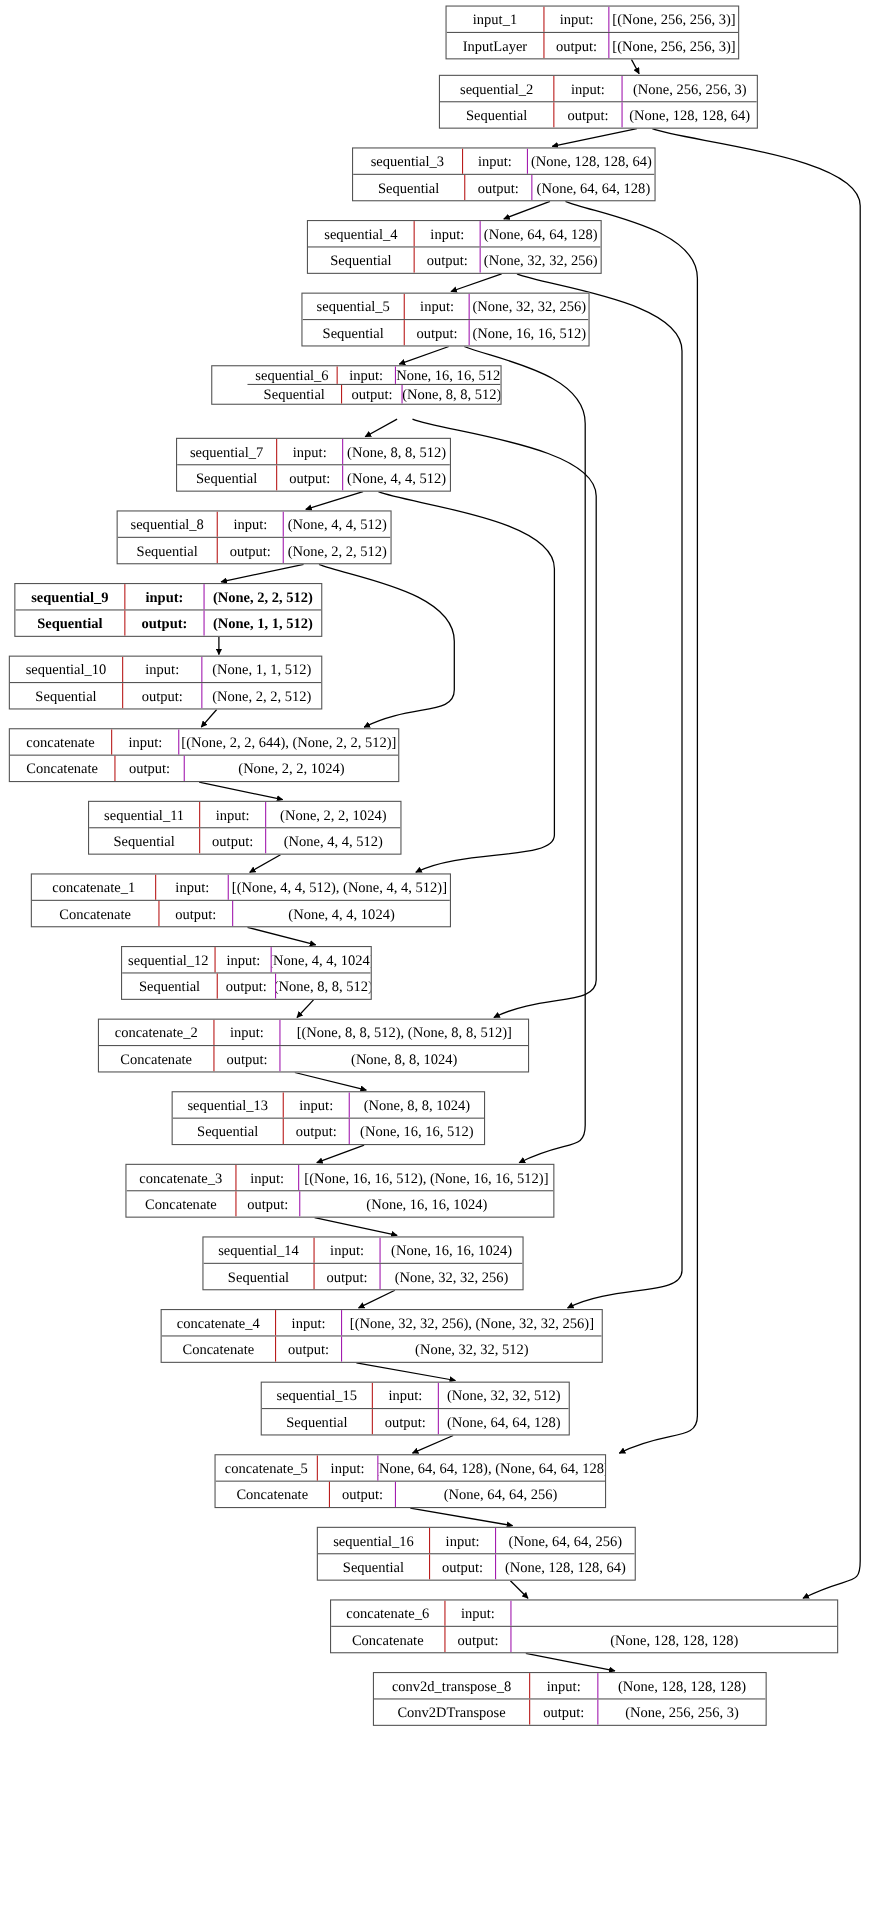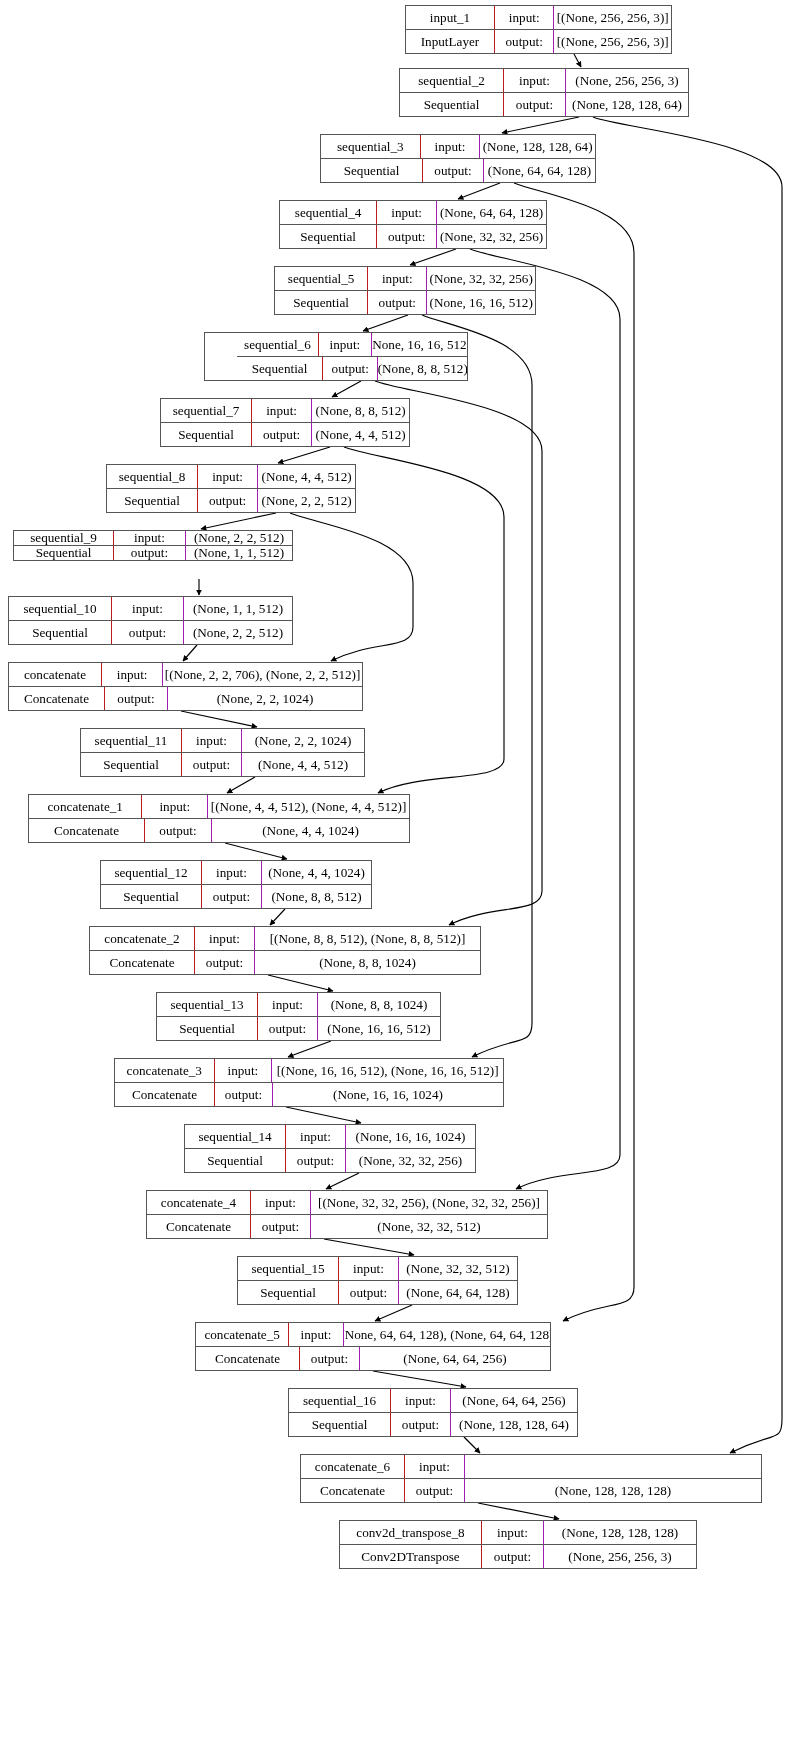--- a/index.html
+++ b/index.html
@@ -166,21 +166,21 @@
           <div class="cell c-name" style="width: 98px;">sequential_5</div>
           <div class="cell c-label" style="width: 62px;">input:</div>
           <div class="cell c-shape">(None, 32, 32, 256)</div>
         </div>
         <div class="node-row">
           <div class="cell c-name" style="width: 98px;">Sequential</div>
           <div class="cell c-label" style="width: 62px;">output:</div>
           <div class="cell c-shape">(None, 16, 16, 512)</div>
         </div>
       </div>
-      <div class="node" style="left: 204px; top: 332px; width: 264px; height: 49px; padding-left: 32px;">
+      <div class="node" style="left: 192px; top: 332px; width: 264px; height: 36px; padding-left: 32px;">
         <div class="node-row top">
           <div class="cell c-name" style="width: 97px;">sequential_6</div>
           <div class="cell c-label" style="width: 62px;">input:</div>
           <div class="cell c-shape">(None, 16, 16, 512)</div>
         </div>
         <div class="node-row">
           <div class="cell c-name" style="width: 97px;">Sequential</div>
           <div class="cell c-label" style="width: 62px;">output:</div>
           <div class="cell c-shape">(None, 8, 8, 512)</div>
         </div>
@@ -202,21 +202,21 @@
           <div class="cell c-name" style="width: 94px;">sequential_8</div>
           <div class="cell c-label" style="width: 62px;">input:</div>
           <div class="cell c-shape">(None, 4, 4, 512)</div>
         </div>
         <div class="node-row">
           <div class="cell c-name" style="width: 94px;">Sequential</div>
           <div class="cell c-label" style="width: 62px;">output:</div>
           <div class="cell c-shape">(None, 2, 2, 512)</div>
         </div>
       </div>
-      <div class="node" style="left: 13px; top: 530px; width: 280px; height: 31px;">
+      <div class="node" style="left: 13px; top: 530px; width: 280px; height: 49px; font-weight: bold;">
         <div class="node-row top">
           <div class="cell c-name" style="width: 100px;">sequential_9</div>
           <div class="cell c-label" style="width: 72px;">input:</div>
           <div class="cell c-shape">(None, 2, 2, 512)</div>
         </div>
         <div class="node-row">
           <div class="cell c-name" style="width: 100px;">Sequential</div>
           <div class="cell c-label" style="width: 72px;">output:</div>
           <div class="cell c-shape">(None, 1, 1, 512)</div>
         </div>
@@ -230,21 +230,21 @@
         <div class="node-row">
           <div class="cell c-name" style="width: 103px;">Sequential</div>
           <div class="cell c-label" style="width: 72px;">output:</div>
           <div class="cell c-shape">(None, 2, 2, 512)</div>
         </div>
       </div>
       <div class="node" style="left: 8px; top: 662px; width: 355px; height: 49px;">
         <div class="node-row top">
           <div class="cell c-name" style="width: 96px;">concatenate</div>
           <div class="cell c-label" style="width: 63px;">input:</div>
-          <div class="cell c-shape">[(None, 2, 2, 706), (None, 2, 2, 512)]</div>
+          <div class="cell c-shape">[(None, 2, 2, 644), (None, 2, 2, 512)]</div>
         </div>
         <div class="node-row">
           <div class="cell c-name" style="width: 96px;">Concatenate</div>
           <div class="cell c-label" style="width: 63px;">output:</div>
           <div class="cell c-shape-merged">(None, 2, 2, 1024)</div>
         </div>
       </div>
       <div class="node" style="left: 80px; top: 728px; width: 285px; height: 49px;">
         <div class="node-row top">
           <div class="cell c-name" style="width: 101px;">sequential_11</div>
@@ -262,21 +262,21 @@
           <div class="cell c-name" style="width: 116px;">concatenate_1</div>
           <div class="cell c-label" style="width: 67px;">input:</div>
           <div class="cell c-shape">[(None, 4, 4, 512), (None, 4, 4, 512)]</div>
         </div>
         <div class="node-row">
           <div class="cell c-name" style="width: 116px;">Concatenate</div>
           <div class="cell c-label" style="width: 67px;">output:</div>
           <div class="cell c-shape-merged">(None, 4, 4, 1024)</div>
         </div>
       </div>
-      <div class="node" style="left: 100px; top: 860px; width: 272px; height: 49px;">
+      <div class="node" style="left: 110px; top: 860px; width: 228px; height: 49px;">
         <div class="node-row top">
           <div class="cell c-name" style="width: 101px;">sequential_12</div>
           <div class="cell c-label" style="width: 60px;">input:</div>
           <div class="cell c-shape">(None, 4, 4, 1024)</div>
         </div>
         <div class="node-row">
           <div class="cell c-name" style="width: 101px;">Sequential</div>
           <div class="cell c-label" style="width: 60px;">output:</div>
           <div class="cell c-shape">(None, 8, 8, 512)</div>
         </div>

